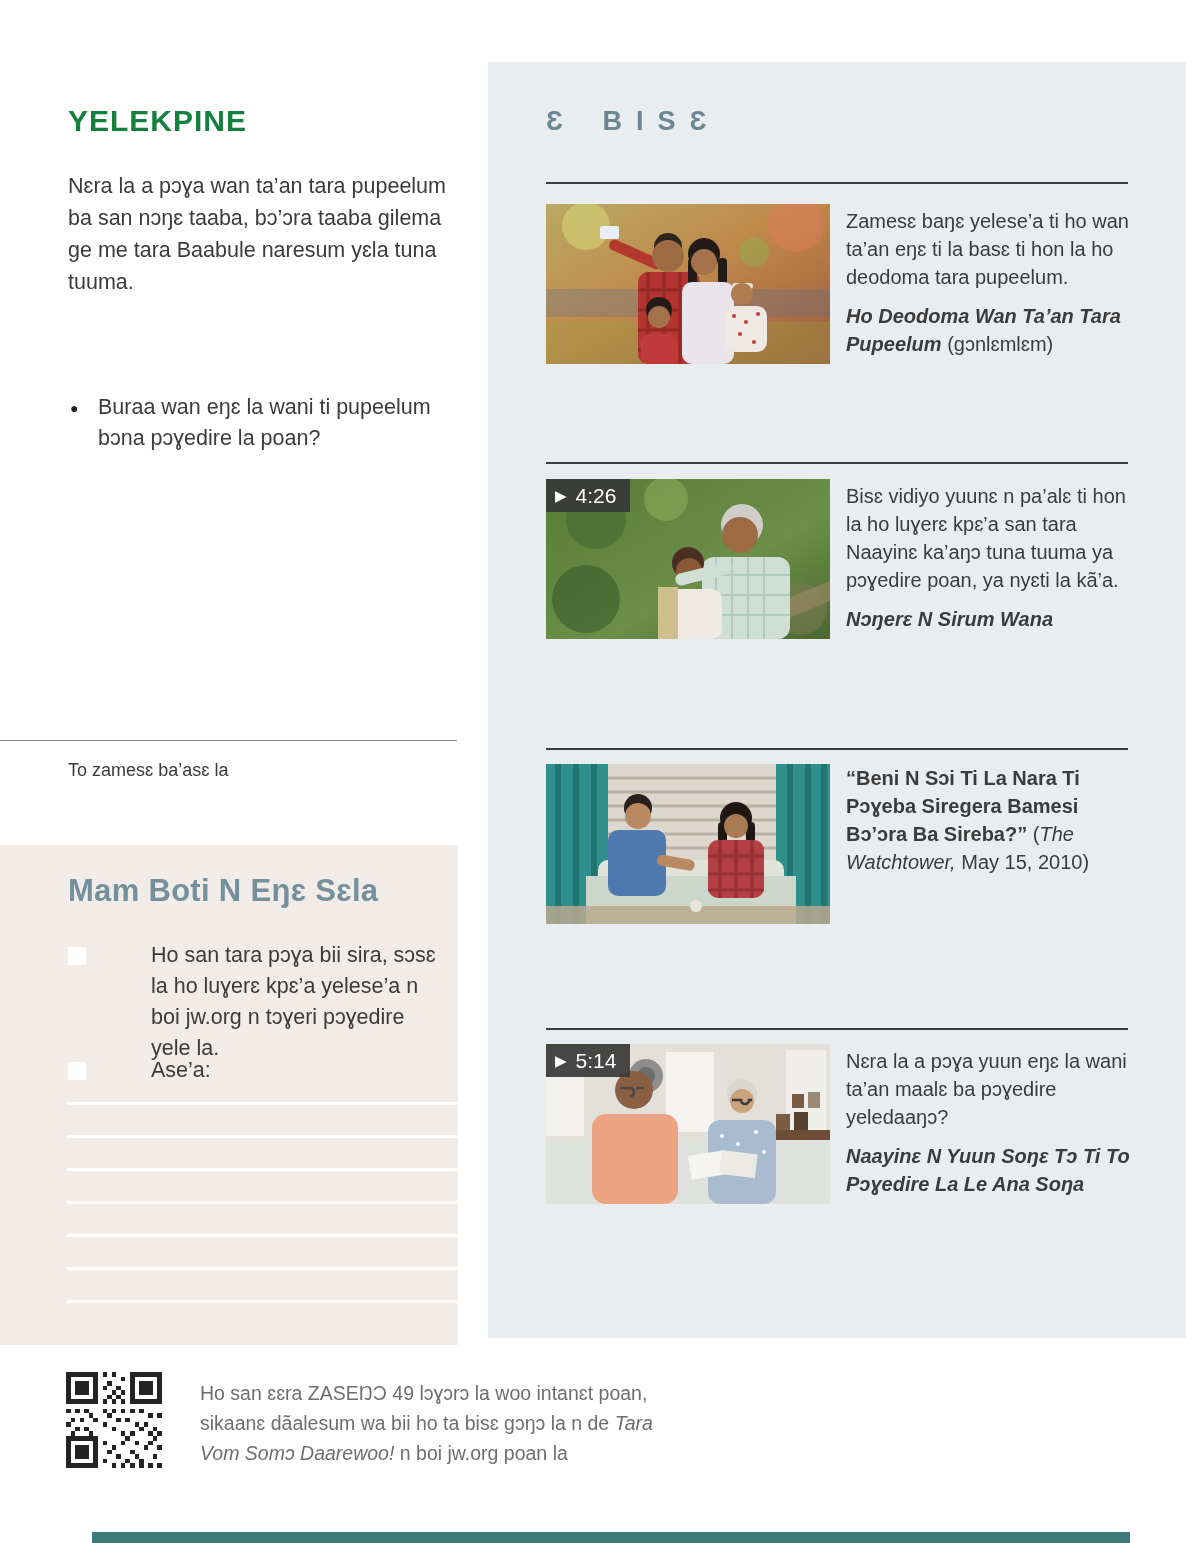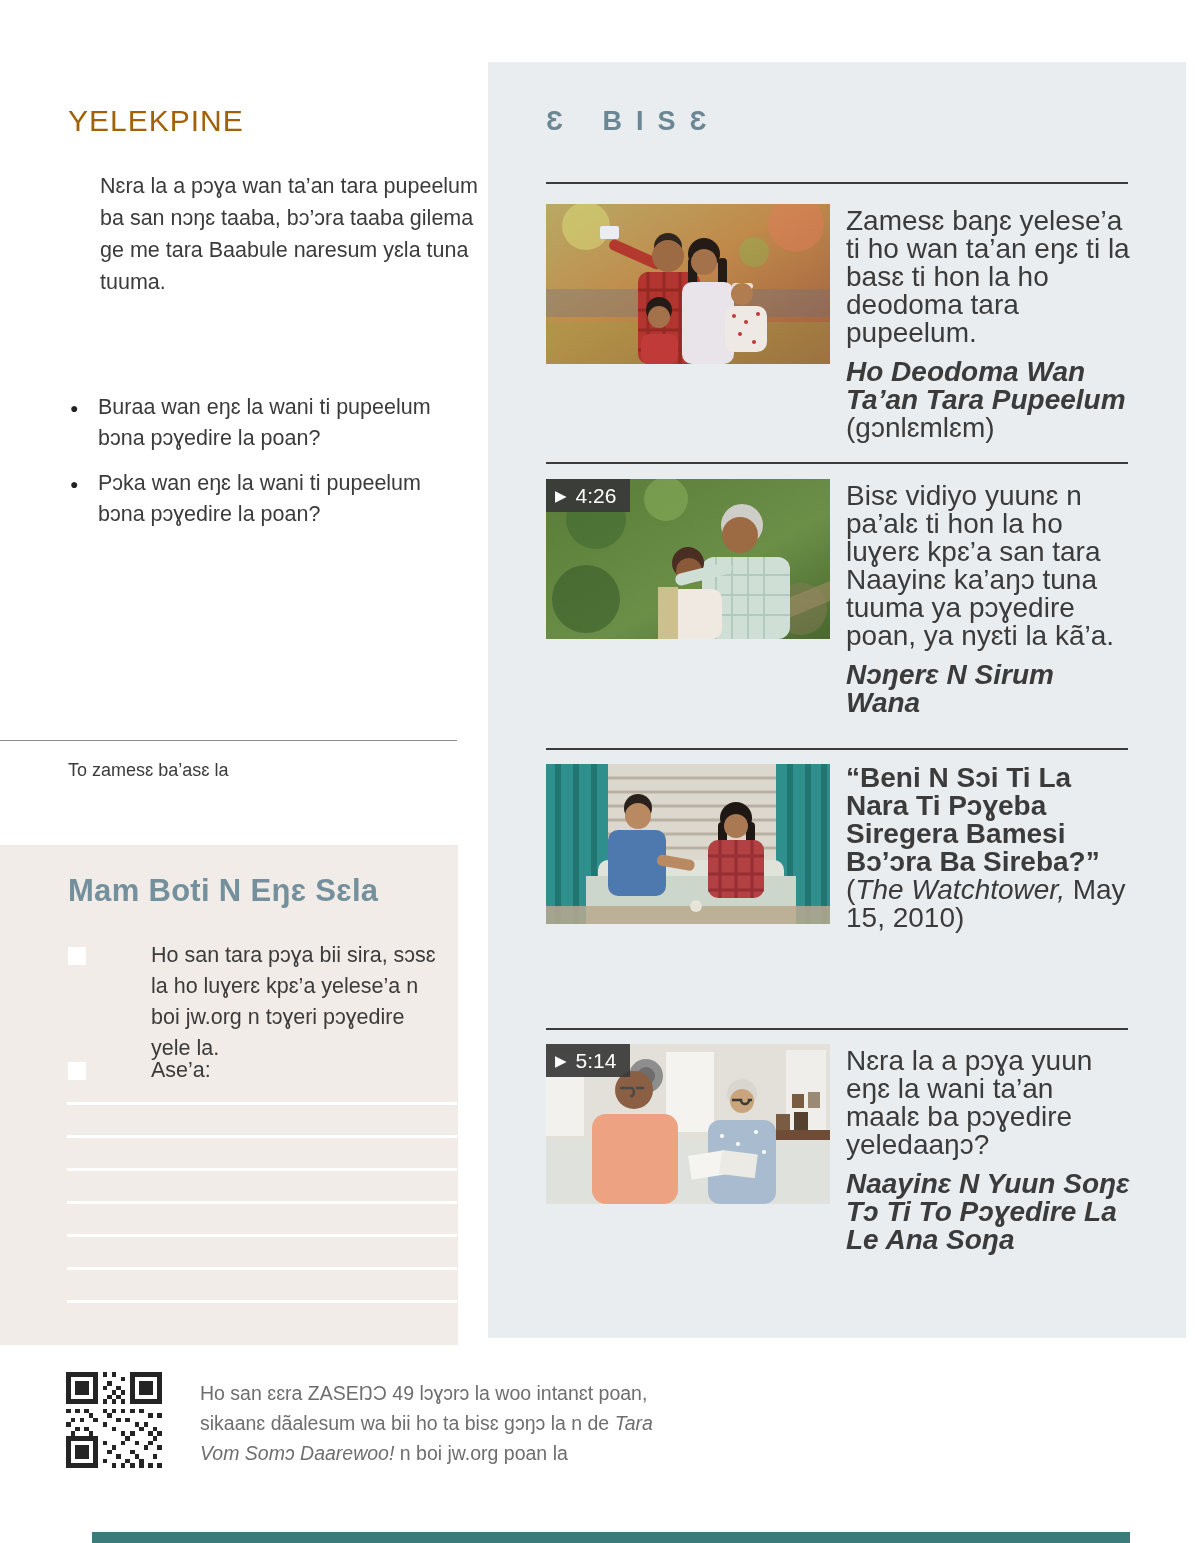--- a/index.html
+++ b/index.html
@@ -1,23 +1,23 @@
 <!DOCTYPE html>
 <html><head>
 <meta charset="utf-8">
 <style>
   * { box-sizing: border-box; margin: 0; padding: 0; }
   html,body { background:#fff; }
   body { font-family: "Liberation Sans", "DejaVu Sans", sans-serif; color:#3b3b3b; }
   .page { position:relative; width:1200px; height:1543px; background:#fff; overflow:hidden; }
 
   
-  .page-title { position:absolute; left:68px; top:104px; font-size:30px; font-weight:400;
-                letter-spacing:1px; color:#a16207; }
-  .intro { position:absolute; left:68px; top:170px; width:394px; font-size:21.5px; line-height:32px;margin-left:32px; }
+  .page-title { position:absolute; left:68px; top:104px; font-size:30px; font-weight:700;
+                letter-spacing:1px; color:#15803d; }
+  .intro { position:absolute; left:68px; top:170px; width:394px; font-size:21.5px; line-height:32px; }
   .q-title { position:absolute; left:68px; top:324px; font-size:31px; font-weight:600;
              color:#74909d; letter-spacing:.3px; }
   .q-list { position:absolute; left:68px; top:392px; width:400px; list-style:none; }
   .q-list li { position:relative; padding-left:30px; font-size:21.5px; line-height:31px; margin-bottom:14px; }
   .q-list li::before { content:"●"; position:absolute; left:2px; top:1px; font-size:14px; color:#222; }
 
   .left-rule { position:absolute; left:0; top:740px; width:457px; border:none; border-top:1.5px solid #8a8a8a; }
   .study-note { position:absolute; left:68px; top:760px; font-size:18px; }
 
   .goals-box { position:absolute; left:0; top:845px; width:458px; height:500px; background:#f1ece7; }
@@ -45,36 +45,35 @@
   .rule-1 { top:120px; } .rule-2 { top:400px; } .rule-3 { top:686px; } .rule-4 { top:966px; }
 
   .bise-item { position:absolute; left:58px; width:600px; display:flex; }
   .item-1 { top:142px; } .item-2 { top:417px; } .item-3 { top:702px; } .item-4 { top:982px; }
   .thumb { position:relative; flex:none; width:284px; height:160px; overflow:hidden; background:#ccc; }
   .thumb svg { display:block; width:284px; height:160px; }
   .badge { position:absolute; left:0; top:0; background:rgba(56,56,56,.92); color:#fff;
            display:flex; align-items:center; padding:5px 14px 5px 9px; }
   .badge .play { font-size:15px; margin-right:9px; line-height:1; }
   .badge .time { font-size:21px; line-height:1.1; }
-  .cap { margin-left:16px; width:284px; font-size:28px; line-height:28px; }
+  .cap { margin-left:16px; width:284px; font-size:20px; line-height:28px; }
   .cap .cap-text { margin:3px 0 11px; }
   .ref-bi { font-weight:700; font-style:italic; }
   .ref-b  { font-weight:700; }
   .ref-i  { font-style:italic; }
 </style>
 </head>
 <body>
 
 <div class="page">
 
   <h1 class="page-title">YELEKPINE</h1>
   <p class="intro">Nɛra la a pɔɣa wan ta’an tara pupeelum ba san nɔŋɛ taaba, bɔ’ɔra taaba gilema ge me tara Baabule naresum yɛla tuna tuuma.</p>
   <ul class="q-list">
     <li>Buraa wan eŋɛ la wani ti pupeelum bɔna pɔɣedire la poan?</li>
-    <li>Pɔka wan eŋɛ la wani ti pupeelum bɔna pɔɣedire la poan?</li>
   </ul>
 
   <hr class="left-rule">
   <p class="study-note">To zamesɛ ba’asɛ la</p>
 
   <div class="goals-box">
     <h2 class="goals-title">Mam Boti N Eŋɛ Sɛla</h2>
     <div class="check-item check-1">
       <span class="box"></span>
       <span class="txt">Ho san tara pɔɣa bii sira, sɔsɛ la ho luɣerɛ kpɛ’a yelese’a n boi jw.org n tɔɣeri pɔɣedire yele la.</span>

